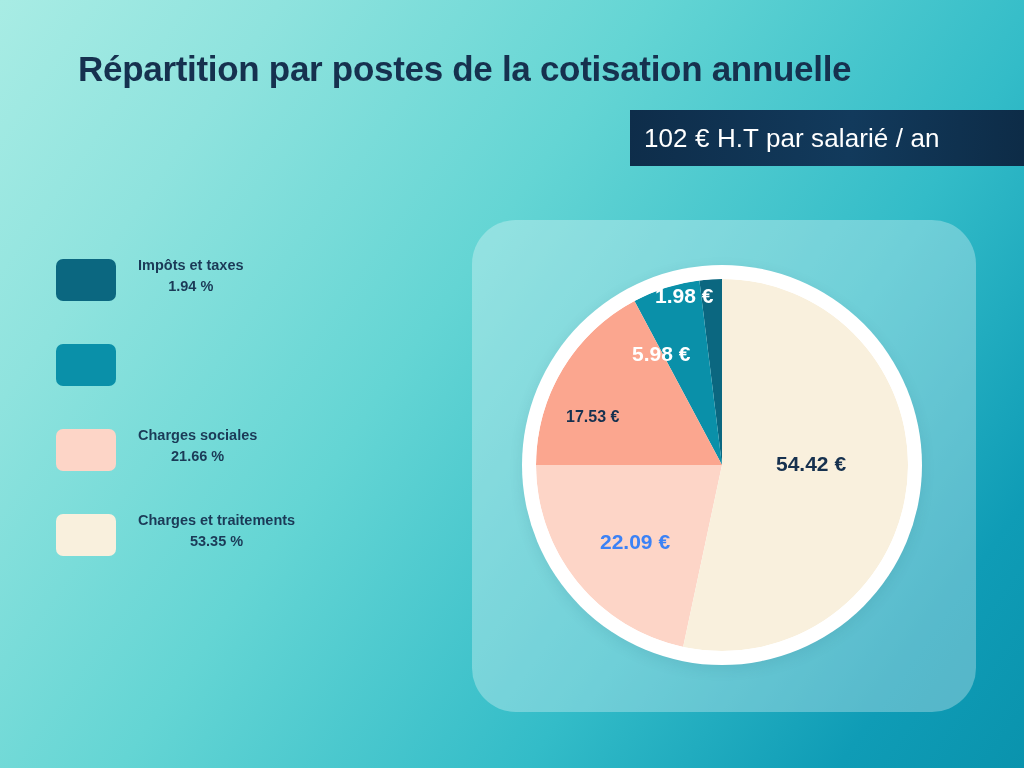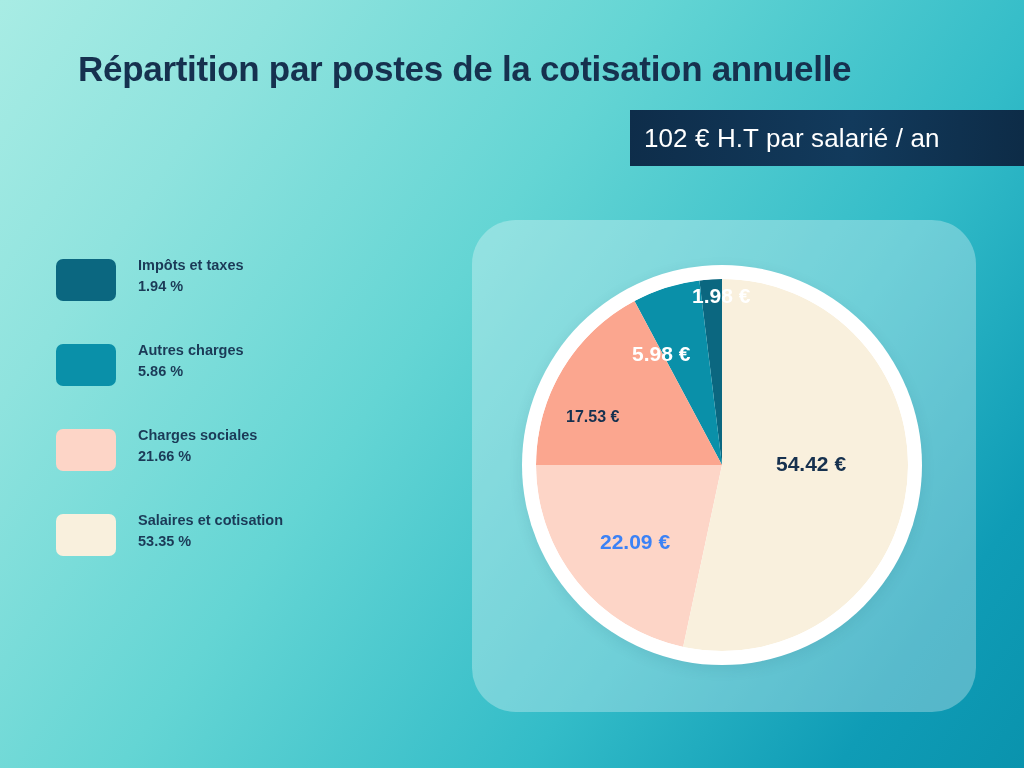--- a/index.html
+++ b/index.html
@@ -25,21 +25,21 @@
     background:linear-gradient(95deg,#0e2d4a 0%,#123a5c 55%,#0d2b46 100%);
     display:flex;align-items:center;
   }
   .banner-text{
     color:#ffffff;font-size:26px;font-weight:400;
     padding-left:14px;white-space:nowrap;letter-spacing:0.1px;
   }
 
   
   .legend{position:absolute;left:56px;top:255px;width:390px;}
-  .legend-item{position:relative;height:85px;}
+  .legend-item{position:relative;height:85px;text-align:center;}
   .swatch{
     position:absolute;left:0;top:4px;width:60px;height:42px;border-radius:7px;
   }
   .legend-text{position:absolute;left:82px;top:0px;}
   .legend-label{
     font-size:14.5px;font-weight:bold;color:#1b3a57;line-height:1.45;
     white-space:nowrap;
   }
   .legend-value{
     font-size:14.5px;font-weight:bold;color:#1b3a57;line-height:1.45;
@@ -66,21 +66,21 @@
     position:absolute;left:14px;top:14px;width:372px;height:372px;
     border-radius:50%;
     overflow:hidden;
   }
   .pie-svg{display:block;width:372px;height:372px;}
 
   
   .pie-label{
     position:absolute;font-weight:bold;white-space:nowrap;
   }
-  .pl-1{left:655px;top:284px;font-size:21px;color:#ffffff;margin-left:37px;}
+  .pl-1{left:655px;top:284px;font-size:21px;color:#ffffff;}
   .pl-2{left:632px;top:342px;font-size:21px;color:#ffffff;}
   .pl-3{left:566px;top:408px;font-size:16px;color:#16314f;}
   .pl-4{left:600px;top:530px;font-size:21px;color:#3b82f6;}
   .pl-5{left:776px;top:452px;font-size:21px;color:#16314f;}
 </style>
 </head>
 <body>
 
 <div id="stage">
 
@@ -95,39 +95,35 @@
     <div class="legend-item">
       <span class="swatch" style="background: rgb(11, 103, 128);"></span>
       <span class="legend-text">
         <div class="legend-label">Impôts et taxes</div>
         <div class="legend-value">1.94 %</div>
       </span>
     </div>
 
     <div class="legend-item">
       <span class="swatch" style="background: rgb(10, 144, 169);"></span>
-      <span class="legend-text">
-        <div class="legend-label">Autres charges</div>
-        <div class="legend-value">5.86 %</div>
-      </span>
     </div>
 
 
     <div class="legend-item">
       <span class="swatch" style="background: rgb(253, 213, 199);"></span>
       <span class="legend-text">
         <div class="legend-label">Charges sociales</div>
         <div class="legend-value">21.66 %</div>
       </span>
     </div>
 
     <div class="legend-item">
       <span class="swatch" style="background: rgb(249, 240, 221);"></span>
       <span class="legend-text">
-        <div class="legend-label">Salaires et cotisation</div>
+        <div class="legend-label">Charges et traitements</div>
         <div class="legend-value">53.35 %</div>
       </span>
     </div>
 
   </div>
 
   <div class="panel"></div>
 
   <div class="pie-wrap">
     <div class="pie-ring"></div>

